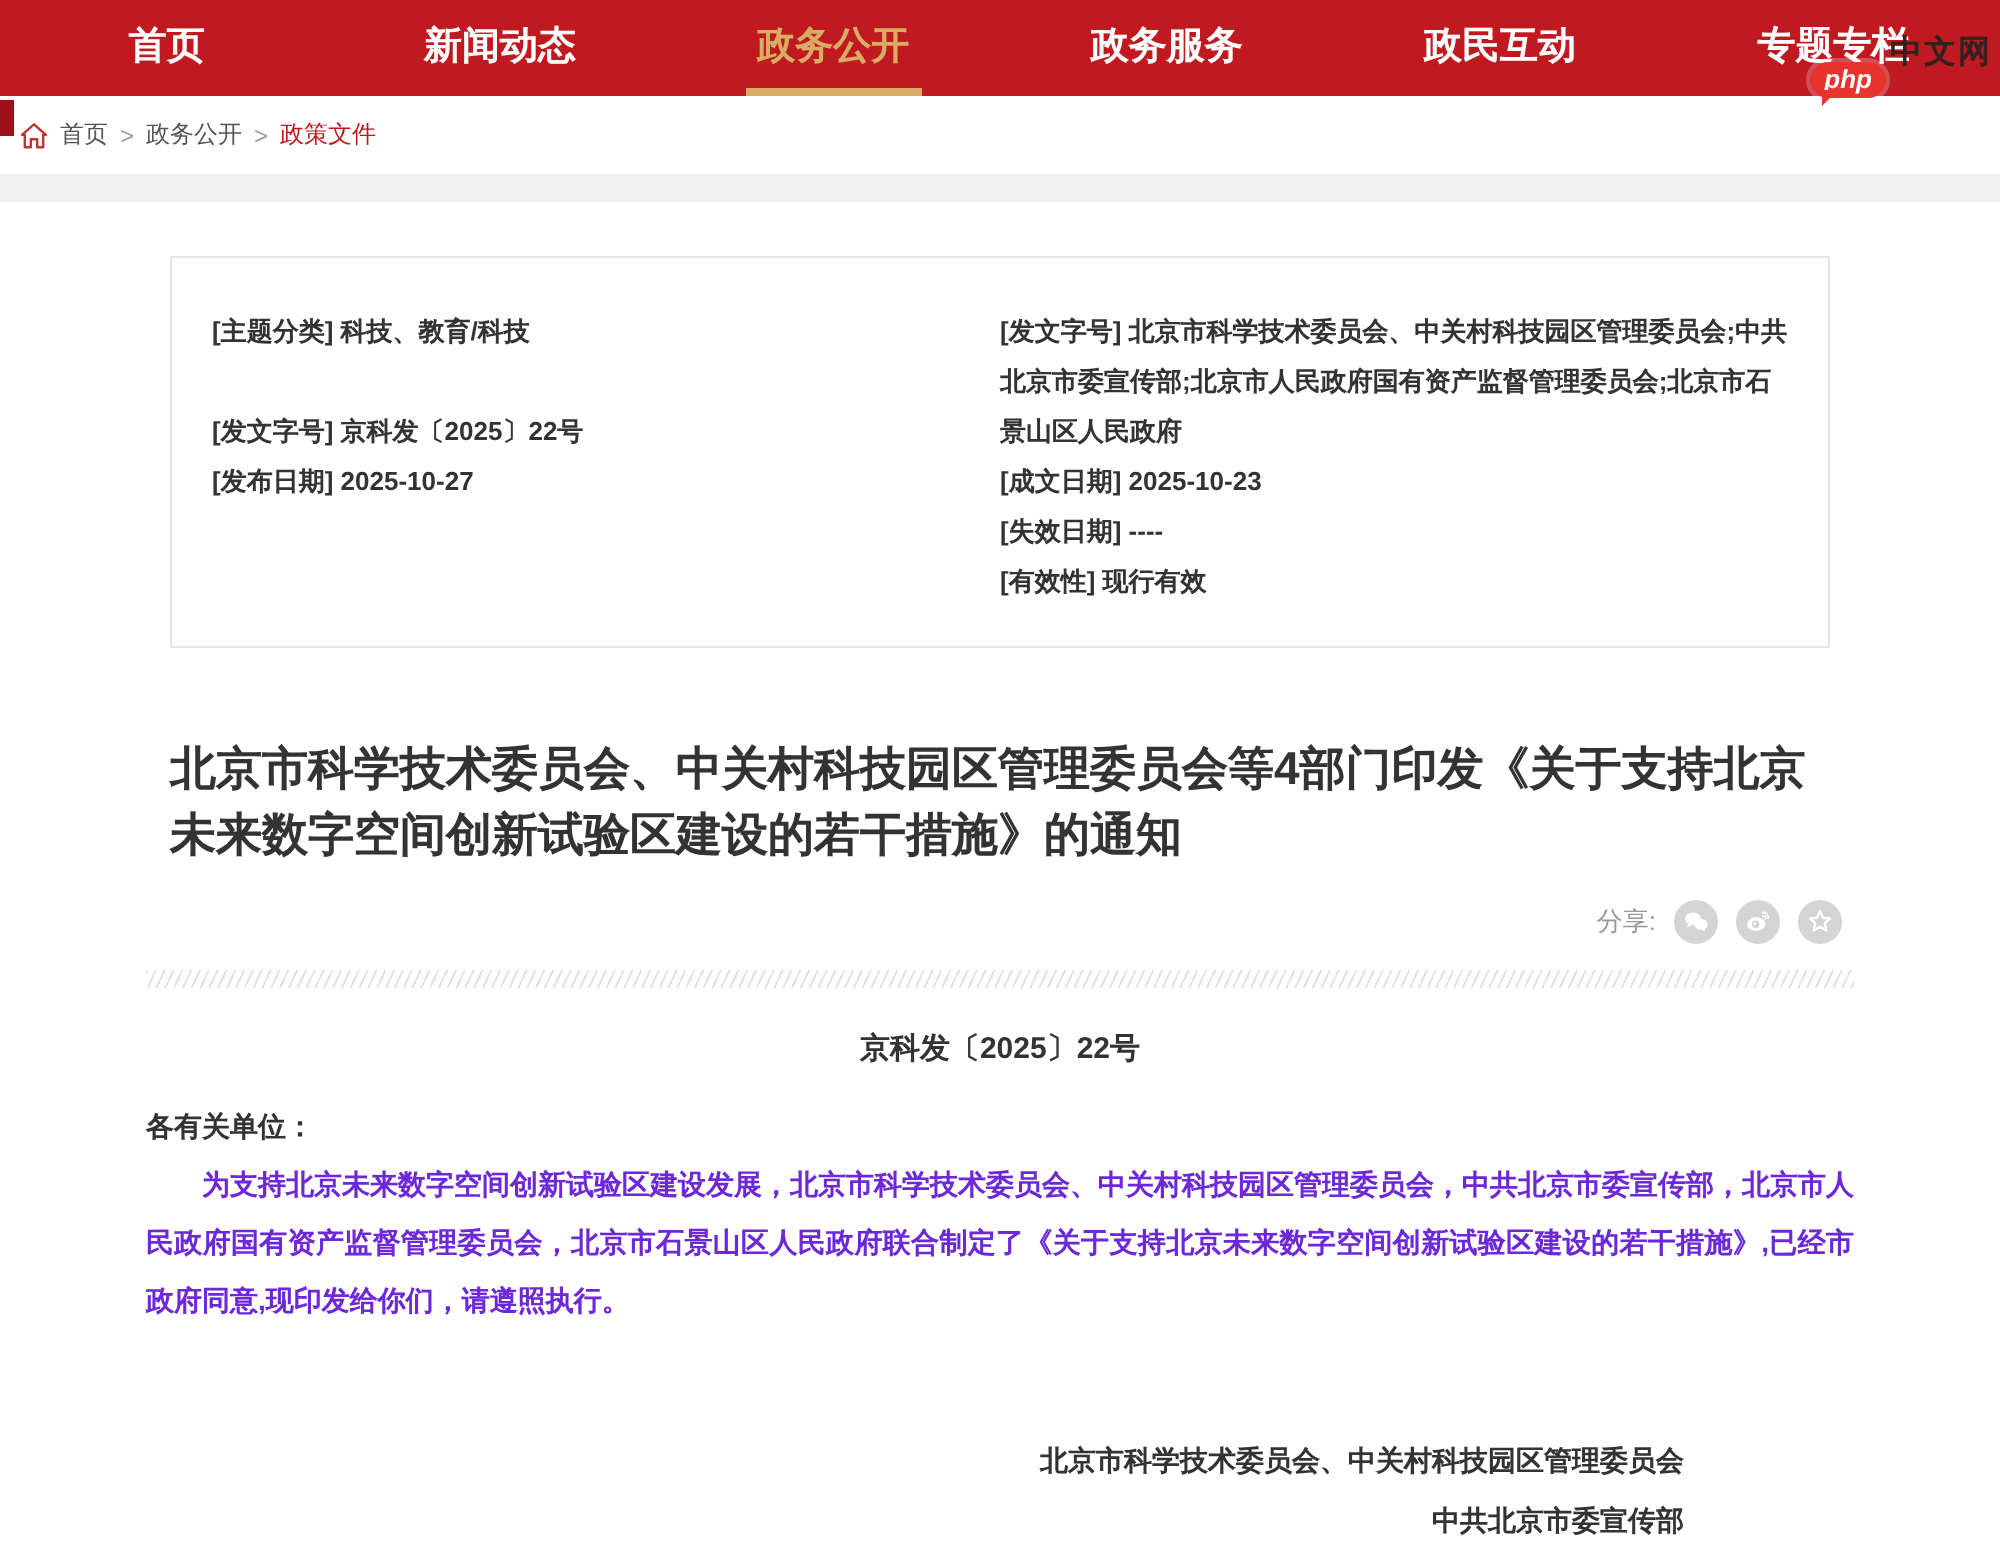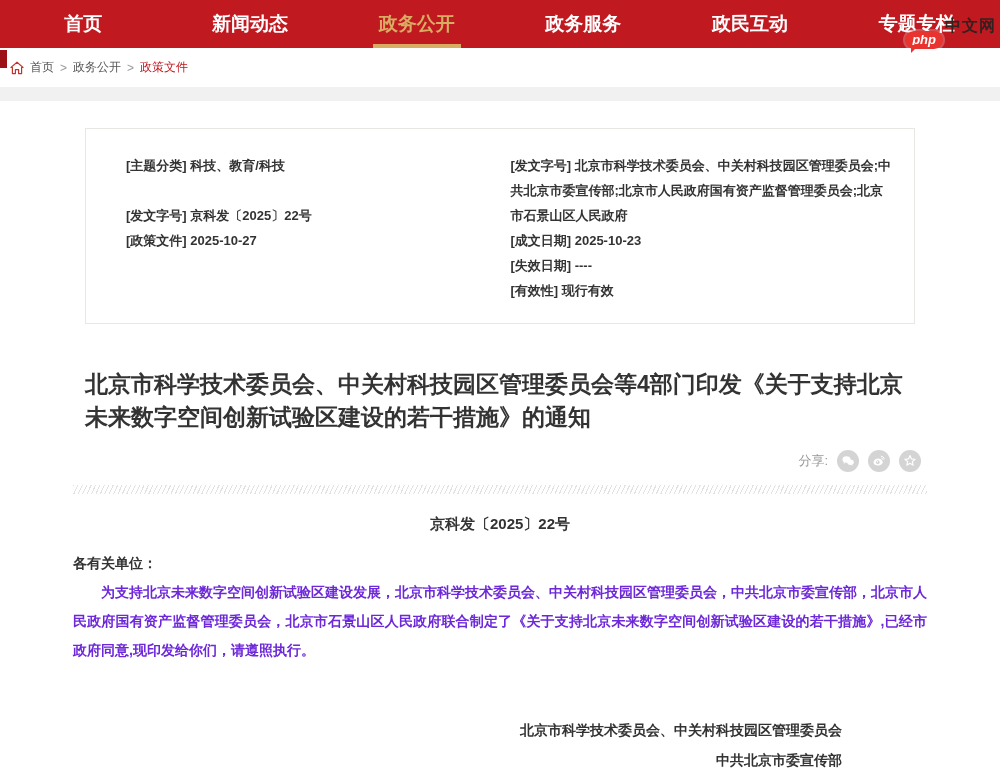--- a/index.html
+++ b/index.html
@@ -109,21 +109,21 @@
   .meta-box {
     margin:27px 12px 0 12px;
     border:1px solid #e9e7e3;
     padding:24px 20px 20px 20px;
     display:flex;
     font-size:13px;
     font-weight:600;
     color:#333;
   }
   .meta-col { width:50%; line-height:25px; }
-  .meta-col.left  { padding-right:30px;margin-left:20px; }
+  .meta-col.left  { padding-right:30px; }
   .meta-item-spacer { height:25px; }
   .meta-item { white-space:pre-wrap; }
 
   .article-title {
     margin:44px auto 0 auto;
     width:830px;
     text-align:left;
     font-size:23px;
     font-weight:bold;
     color:#333;
@@ -227,21 +227,21 @@
 
 <div class="gray-band"></div>
 
 <div class="content">
 
   <div class="meta-box">
     <div class="meta-col left">
       <div class="meta-item"><span>[主题分类]</span> <span>科技、教育/科技</span></div>
       <div class="meta-item-spacer"></div>
       <div class="meta-item"><span>[发文字号]</span> <span>京科发〔2025〕22号</span></div>
-      <div class="meta-item"><span>[政策文件]</span> <span>2025-10-27</span></div>
+      <div class="meta-item"><span>[发布日期]</span> <span>2025-10-27</span></div>
     </div>
     <div class="meta-col right">
       <div class="meta-item"><span>[发文字号]</span> <span>北京市科学技术委员会、中关村科技园区管理委员会;中共北京市委宣传部;北京市人民政府国有资产监督管理委员会;北京市石景山区人民政府</span></div>
       <div class="meta-item"><span>[成文日期]</span> <span>2025-10-23</span></div>
       <div class="meta-item"><span>[失效日期]</span> <span>----</span></div>
       <div class="meta-item"><span>[有效性]</span> <span>现行有效</span></div>
     </div>
   </div>
 
   <h1 class="article-title">北京市科学技术委员会、中关村科技园区管理委员会等4部门印发《关于支持北京未来数字空间创新试验区建设的若干措施》的通知</h1>

